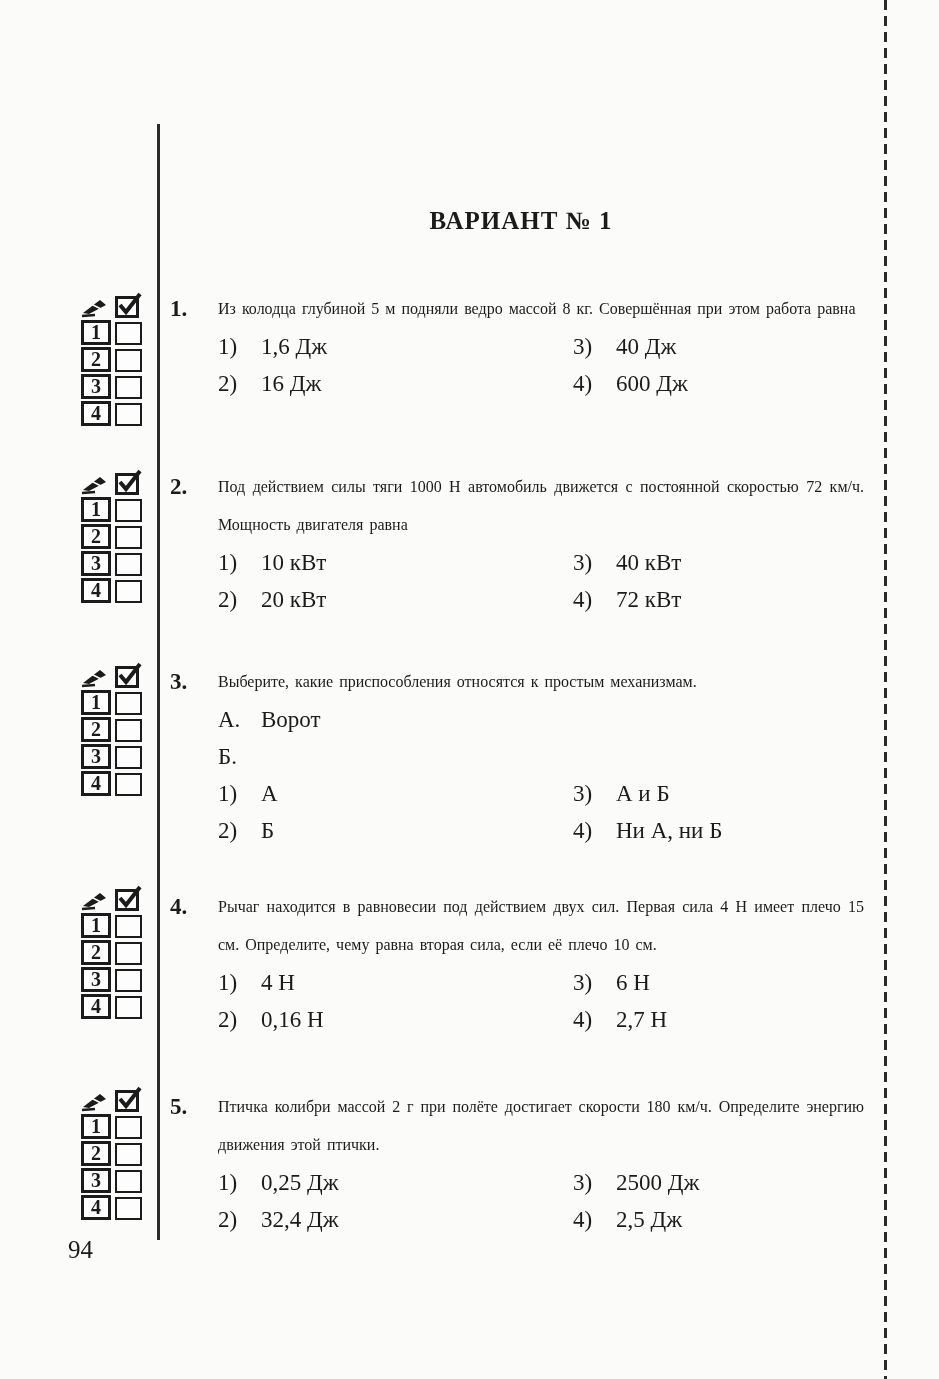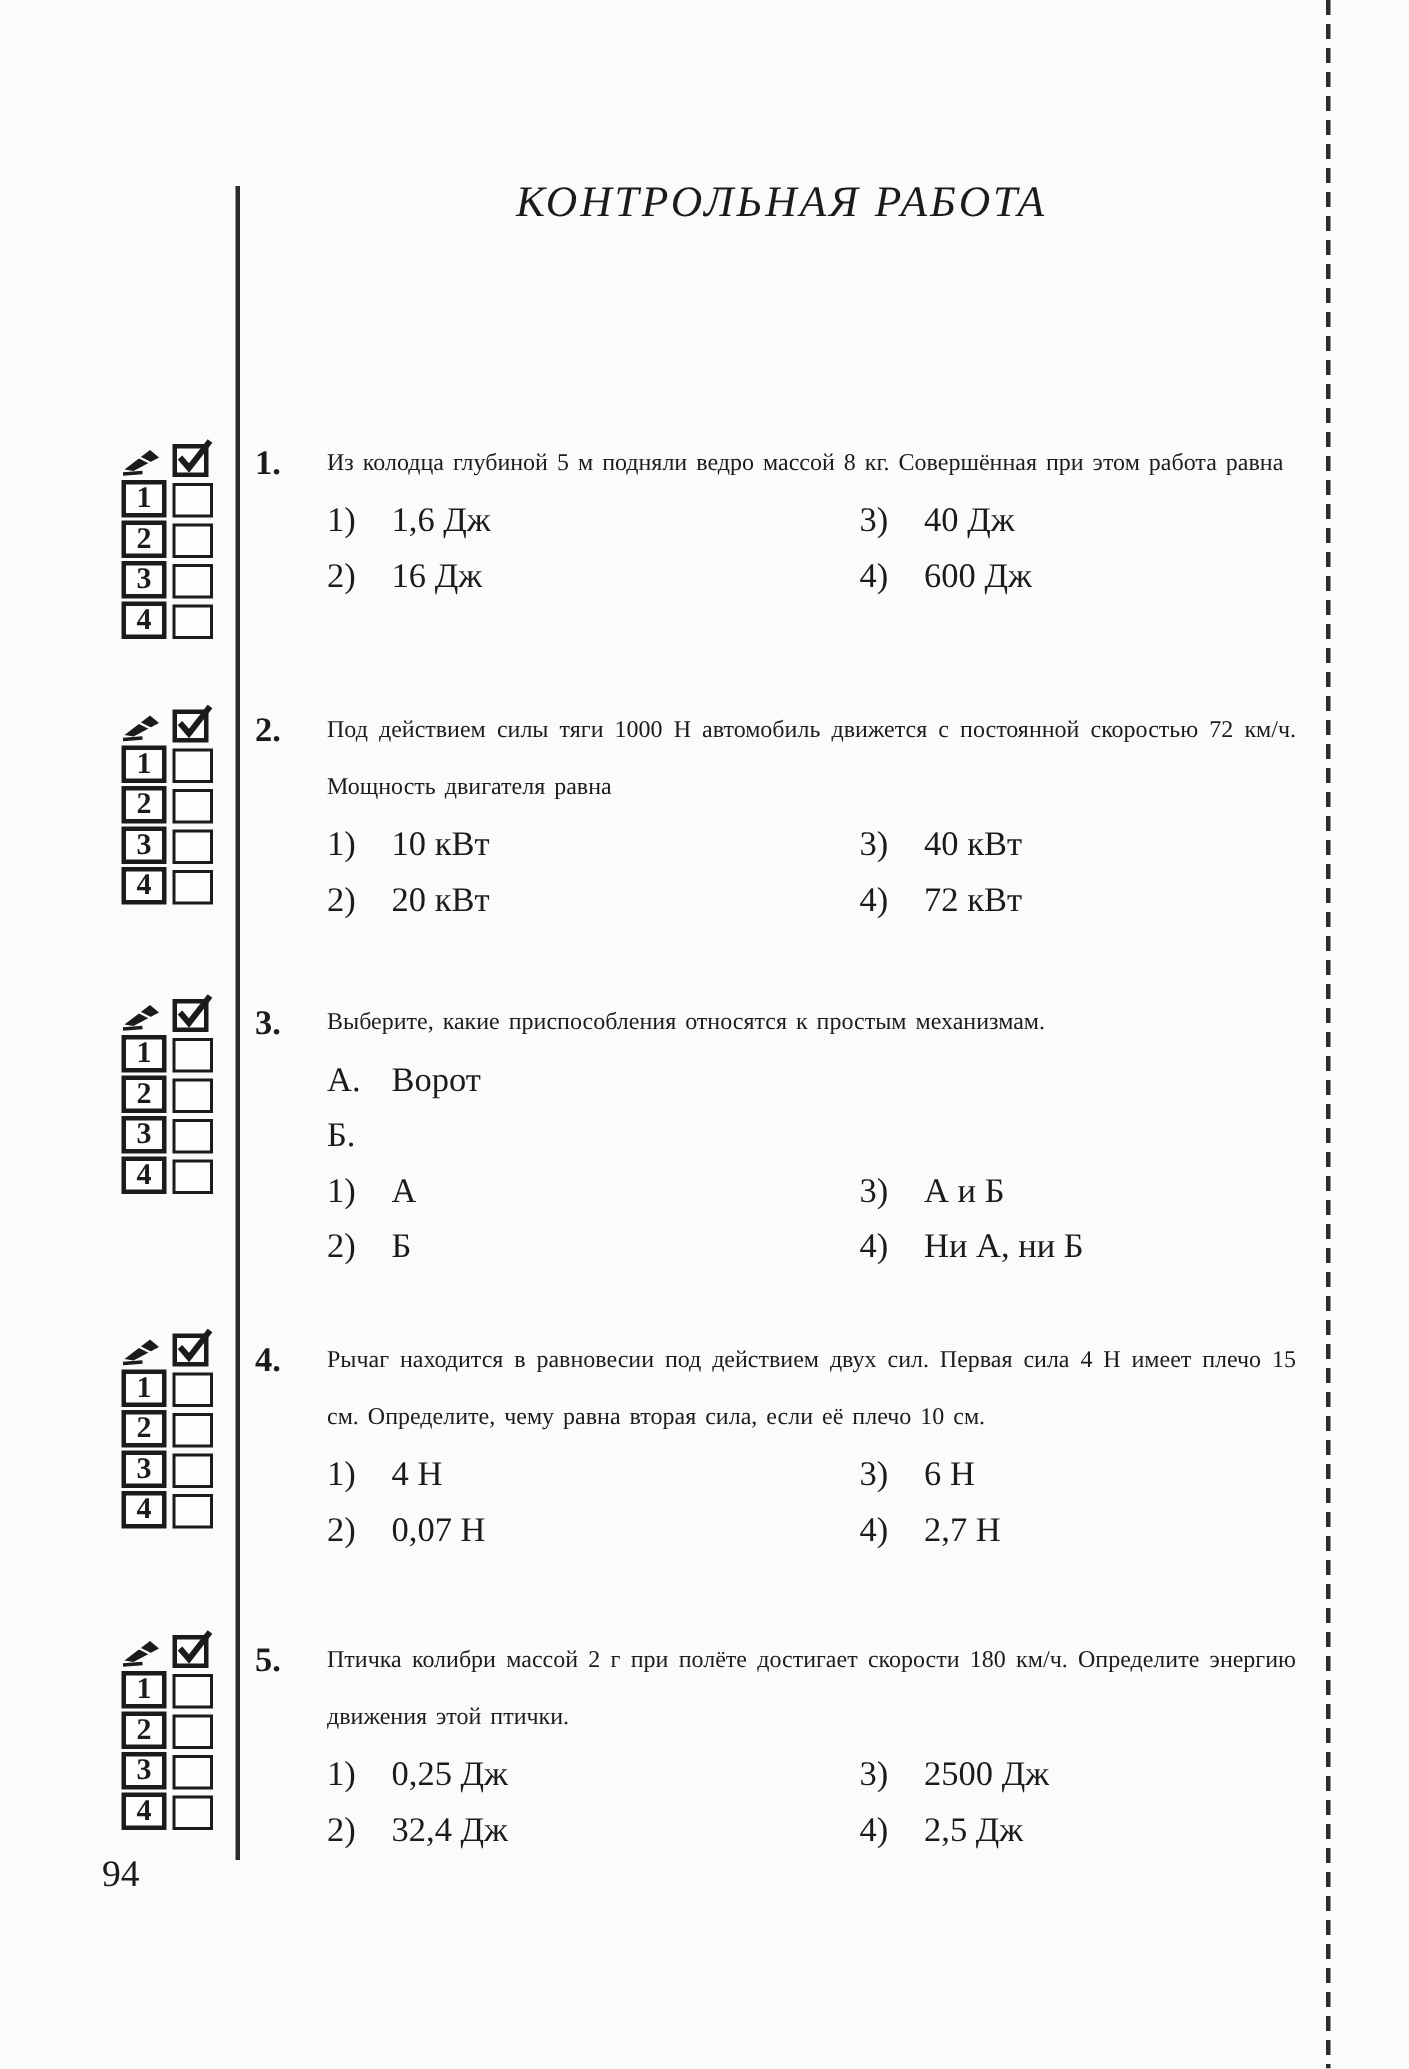--- a/index.html
+++ b/index.html
@@ -144,21 +144,21 @@
   }
 </style>
 </head>
 <body>
 
 <div class="page">
 
   <div class="cutline"></div>
   <div class="separator"></div>
 
-  <div class="doc-title">КОНТРОЛЬНАЯ РАБОТА</div>
+  <div class="doc-variant">ВАРИАНТ № 1</div>
 
   <aside class="marker" id="m1">
     <div class="m-row">
       <span class="pencil">
         <svg width="30" height="23" viewBox="0 0 30 23">
             <polygon points="2,18 19,5 25,10 8,19" fill="#1b1b1b"></polygon>
             <line x1="1" y1="21" x2="14" y2="20" stroke="#1b1b1b" stroke-width="2.5"></line>
             <line x1="10" y1="9" x2="20" y2="14" stroke="#fdfdfd" stroke-width="1.5"></line>
           </svg>
       </span>
@@ -411,21 +411,21 @@
       <div class="opt">
           <span class="opt-label">1)</span>
           <span class="opt-text">4 Н</span>
         </div>
       <div class="opt">
           <span class="opt-label">3)</span>
           <span class="opt-text">6 Н</span>
         </div>
       <div class="opt">
           <span class="opt-label">2)</span>
-          <span class="opt-text">0,07 Н</span>
+          <span class="opt-text">0,16 Н</span>
         </div>
       <div class="opt">
           <span class="opt-label">4)</span>
           <span class="opt-text">2,7 Н</span>
         </div>
     </div>
   </section>
 
   <section class="question" id="q5">
     <div class="q-row">

